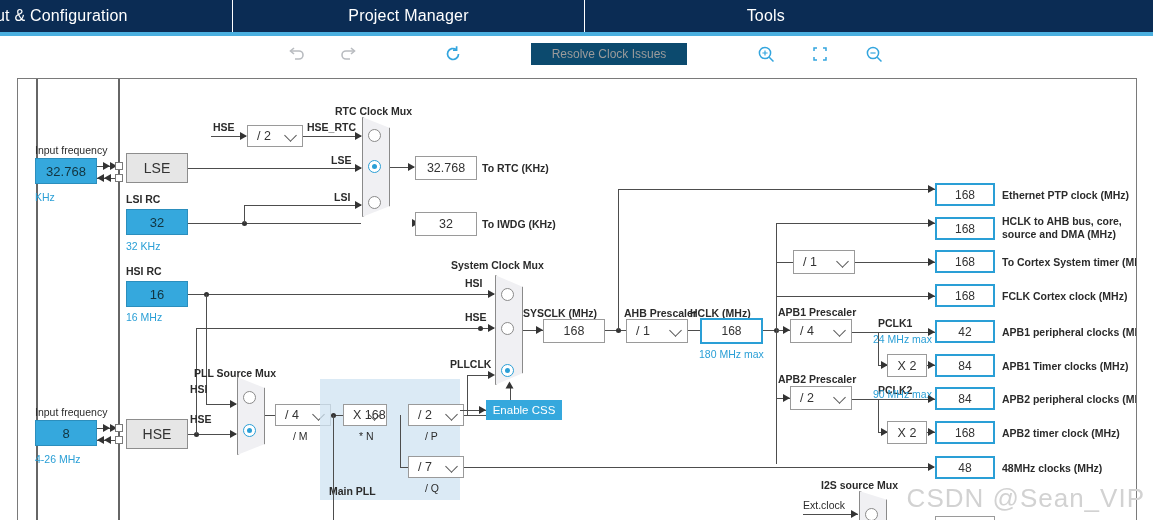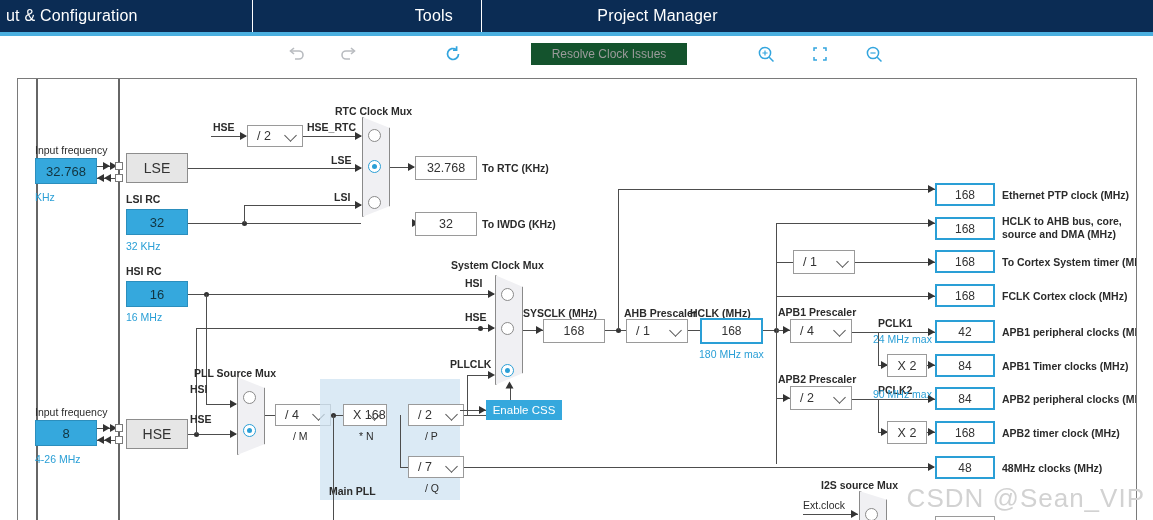--- a/index.html
+++ b/index.html
@@ -11,42 +11,41 @@
   }
   
   .tabbar{
     position:absolute;left:0;top:0;width:1153px;height:32px;
     background:#0b2c54;display:flex;align-items:stretch;
   }
   .tab{
     display:flex;align-items:center;justify-content:center;
     color:#ffffff;font-size:16px;letter-spacing:.2px;white-space:nowrap;
     box-sizing:border-box;
-    margin-left:10px;
   }
   .tab.t1{width:232px;justify-content:flex-start;padding-left:0;}
   .tab.t1 span{margin-left:-4px;}
   .tab.active{background:#3aabdf;width:350px;}
   .tab.t3{width:352px;border-left:1px solid #ffffff;}
   .tab.t4{width:219px;border-left:1px solid #ffffff;justify-content:flex-end;padding-right:18px;}
   .tabrule{position:absolute;left:0;top:32px;width:1153px;height:4px;background:#4aafdf;}
 
   
   .toolbar{position:absolute;left:0;top:36px;width:1153px;height:38px;background:#fff;}
   .tbicon{position:absolute;top:44px;font-size:19px;line-height:1;user-select:none;}
   .tbicon svg{display:block;}
   .tb-undo{left:286px;}
   .tb-redo{left:339px;}
   .tb-refresh{left:443px;}
   .tb-zoomin{left:756px;}
   .tb-fit{left:810px;}
   .tb-zoomout{left:864px;}
   .resolve-btn{
     position:absolute;left:531px;top:43px;width:156px;height:22px;
-    background:#14532d;color:#9b9b9b;font-size:12px;
+    background:#0c4a6e;color:#9b9b9b;font-size:12px;
     display:flex;align-items:center;justify-content:center;
     border:none;cursor:default;
   }
 
   
   .canvas{
     position:absolute;left:17px;top:78px;width:1118px;height:442px;
     border:1px solid #7a7a7a;border-bottom:none;background:#ffffff;overflow:hidden;
   }
   .vline{position:absolute;background:#5c5c5c;}
@@ -140,25 +139,25 @@
     font-family:"Liberation Sans", sans-serif;
   }
 </style>
 </head>
 <body>
 
 <div class="tabbar">
   <div class="tab t1">
     <span>ut &amp; Configuration</span>
   </div>
+  <div class="tab t3">
+    <span>Project Manager</span>
+  </div>
   <div class="tab t4">
     <span>Tools</span>
-  </div>
-  <div class="tab t3">
-    <span>Project Manager</span>
   </div>
 </div>
 <div class="tabrule"></div>
 
 <div class="toolbar"></div>
 
 <div class="tbicon tb-undo">
   <svg width="20" height="20" viewBox="0 0 20 20">
       <path d="M5 7h8a4 4 0 0 1 0 8H9" fill="none" stroke="#b9bcc0" stroke-width="1.6"></path>
       <path d="M8 4 4.5 7 8 10" fill="none" stroke="#b9bcc0" stroke-width="1.6"></path>

